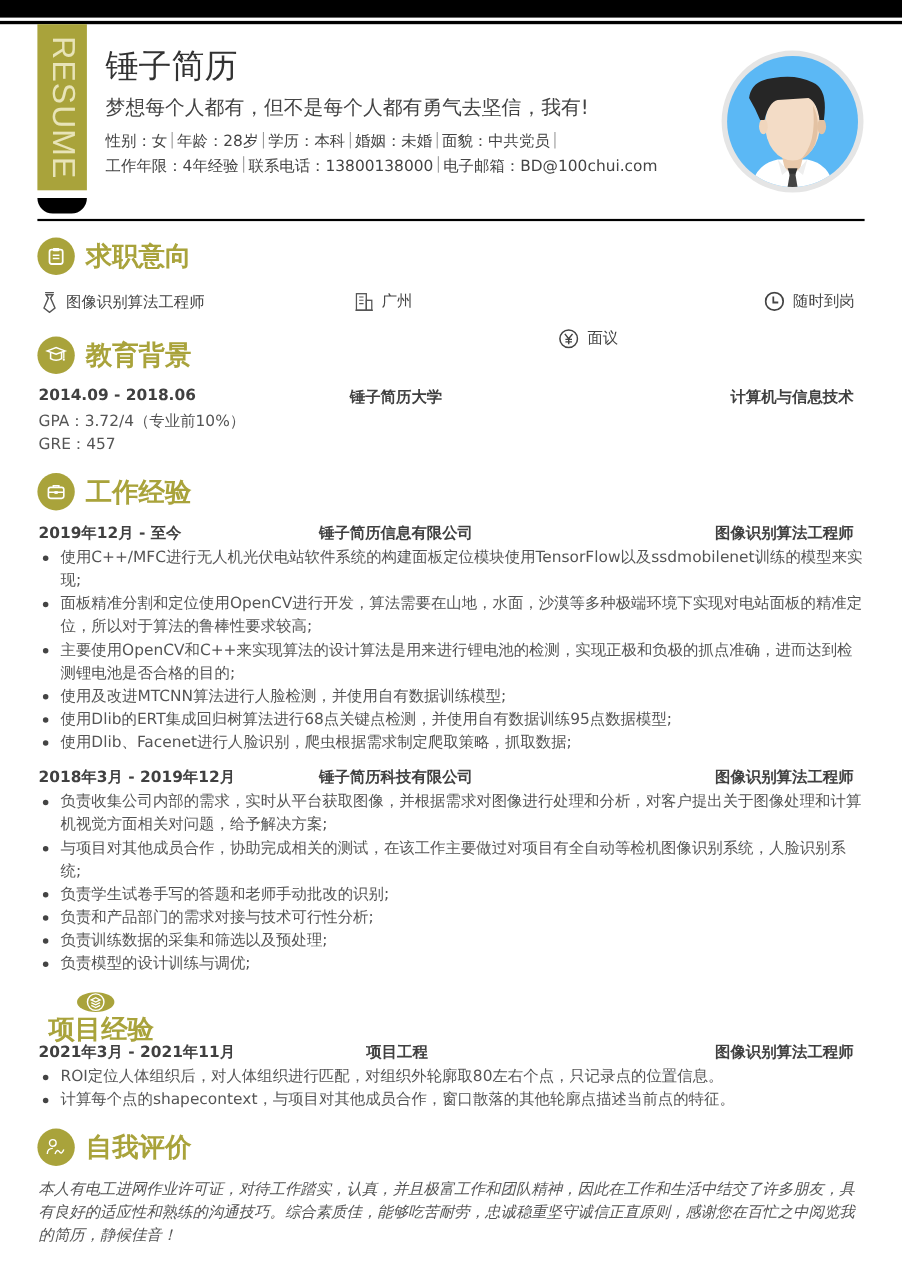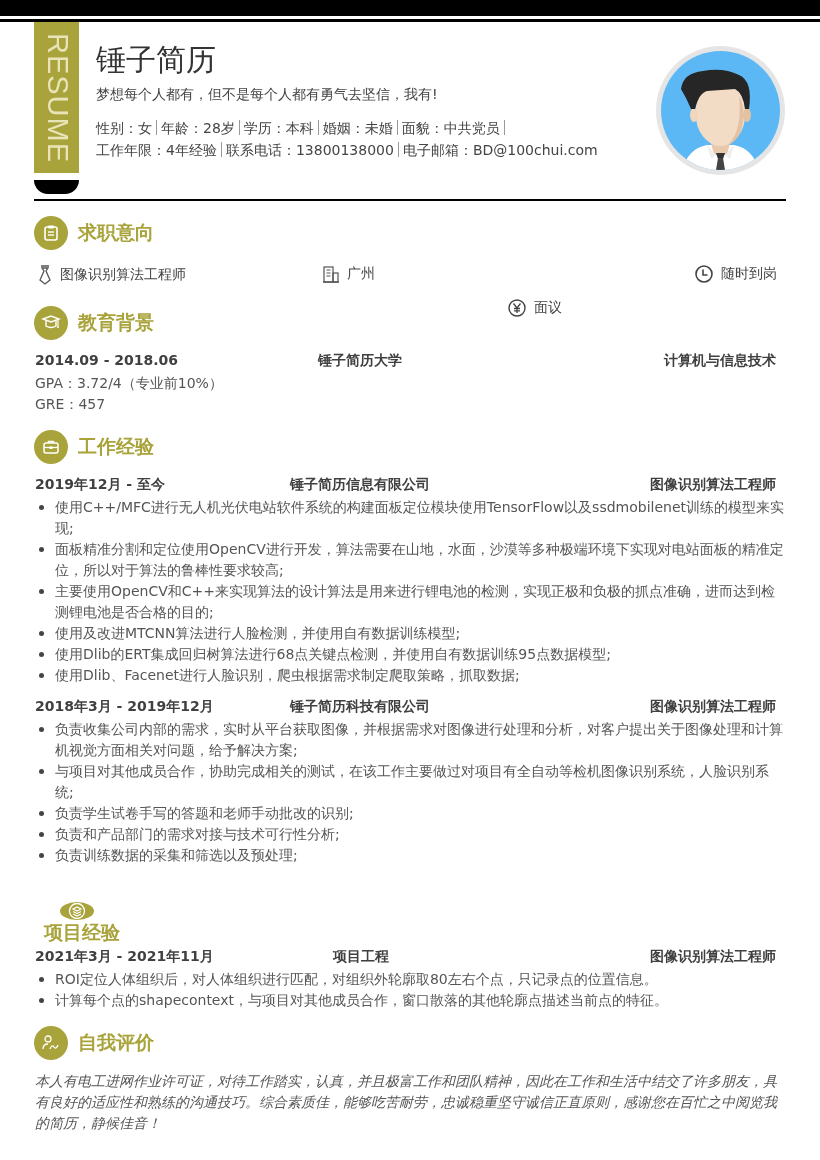--- a/index.html
+++ b/index.html
@@ -7,34 +7,34 @@
   body { font-family: "DejaVu Sans", "Liberation Sans", sans-serif; color: #333333; position: relative; }
 
   .topbar { position: absolute; left: 0; top: 0; width: 820px; height: 16px; background: #000; }
   .topbar2 { position: absolute; left: 0; top: 19px; width: 820px; height: 3px; background: #000; }
 
   .resume-tag { position: absolute; left: 34px; top: 22px; width: 45px; height: 151px; background: #a9a33b; }
   .resume-tag span { position: absolute; left: 50%; top: 50%; transform: translate(-50%, -50%) rotate(90deg); color: #e8e4b8; font-family: "Liberation Sans", sans-serif; font-size: 29px; letter-spacing: 1px; white-space: nowrap; font-weight: normal; }
   .resume-cap { position: absolute; left: 34px; top: 180px; width: 45px; height: 14px; background: #000; border-radius: 0 0 14px 14px; }
 
   .name { position: absolute; left: 96px; top: 40px; font-size: 30px; color: #333; font-weight: normal; }
-  .motto { position: absolute; left: 96px; top: 86px; font-size: 14px; color: #444; }
+  .motto { position: absolute; left: 96px; top: 86px; font-size: 18px; color: #444; }
   .info { position: absolute; left: 96px; font-size: 14px; color: #444; white-space: nowrap; }
   .info .sep { display: inline-block; width: 1px; height: 15px; background: #999; vertical-align: -2px; margin: 0 4px; }
   .info1 { top: 120px; }
   .info2 { top: 142px; }
 
   .avatar { position: absolute; left: 656px; top: 46px; width: 129px; height: 129px; border-radius: 50%; background: #e5e5e5; }
   .avatar .inner { position: absolute; left: 5px; top: 5px; width: 119px; height: 119px; border-radius: 50%; background: #5bb8f5; overflow: hidden; }
 
   .divider { position: absolute; left: 34px; top: 199px; width: 752px; height: 2px; background: #000; }
 
   .section-title { position: absolute; left: 34px; height: 34px; display: flex; align-items: center; }
   .section-title .ic { width: 34px; height: 34px; border-radius: 50%; background: #a9a33b; display: flex; align-items: center; justify-content: center; }
-  .section-title .lbl { margin-left: 10px; font-size: 19px; font-weight: bold; color: #a9a33b; }
+  .section-title .lbl { margin-left: 10px; font-size: 24px; font-weight: bold; color: #a9a33b; }
 
   .intent-row { position: absolute; top: 265px; left: 34px; width: 752px; height: 22px; font-size: 14px; color: #444; }
   .intent-item { position: absolute; top: 0; display: flex; align-items: center; }
   .intent-item svg { margin-right: 8px; }
 
   .row { position: absolute; left: 35px; width: 741px; font-size: 14px; height: 20px; }
   .row .c { position: absolute; top: 0; font-weight: bold; color: #404040; white-space: nowrap; }
   .row .r { right: 0; }
 
   .text { position: absolute; left: 35px; font-size: 14px; color: #555; line-height: 21px; }
@@ -182,20 +182,21 @@
   <span class="c" style="left:0;">2018年3月 - 2019年12月</span>
   <span class="c" style="left:255px;">锤子简历科技有限公司</span>
   <span class="c r">图像识别算法工程师</span>
 </div>
 <ul class="bullets" style="top:719px;">
   <li>负责收集公司内部的需求，实时从平台获取图像，并根据需求对图像进行处理和分析，对客户提出关于图像处理和计算机视觉方面相关对问题，给予解决方案;</li>
   <li>与项目对其他成员合作，协助完成相关的测试，在该工作主要做过对项目有全自动等检机图像识别系统，人脸识别系统;</li>
   <li>负责学生试卷手写的答题和老师手动批改的识别;</li>
   <li>负责和产品部门的需求对接与技术可行性分析;</li>
   <li>负责训练数据的采集和筛选以及预处理;</li>
+  <li>负责模型的设计训练与调优;</li>
 </ul>
 
 <div class="section-title" style="top:902px;flex-direction:column;">
   <div class="ic">
     <svg width="18" height="18" viewBox="0 0 18 18">
         <circle cx="9" cy="9" r="7.5" fill="none" stroke="#fff" stroke-width="1.3"></circle>
         <path d="M5 7 L9 5 L13 7 L9 9 Z" fill="none" stroke="#fff" stroke-width="1.2"></path>
         <path d="M5 9.5 L9 11.5 L13 9.5" fill="none" stroke="#fff" stroke-width="1.2"></path>
         <path d="M5 12 L9 14 L13 12" fill="none" stroke="#fff" stroke-width="1.2"></path>
       </svg>

